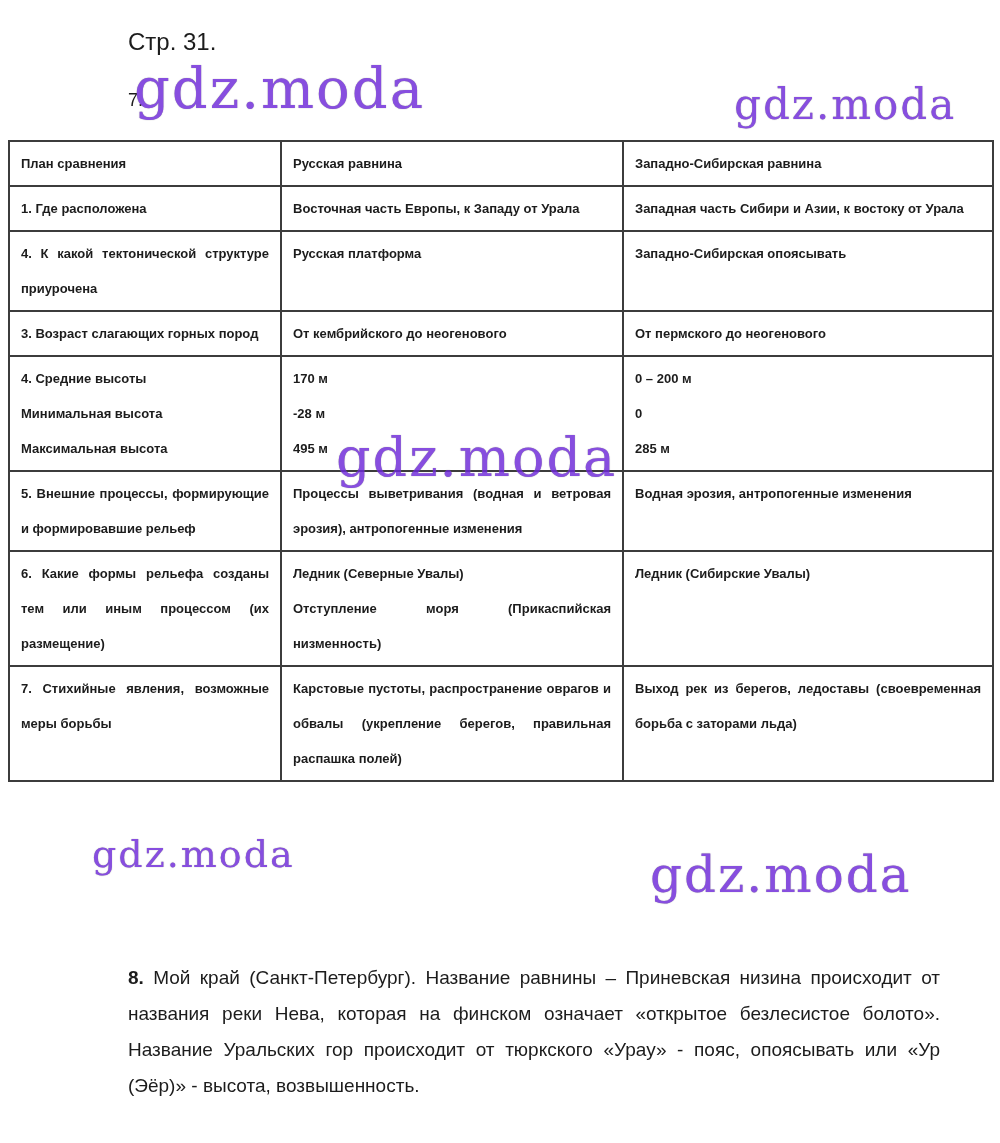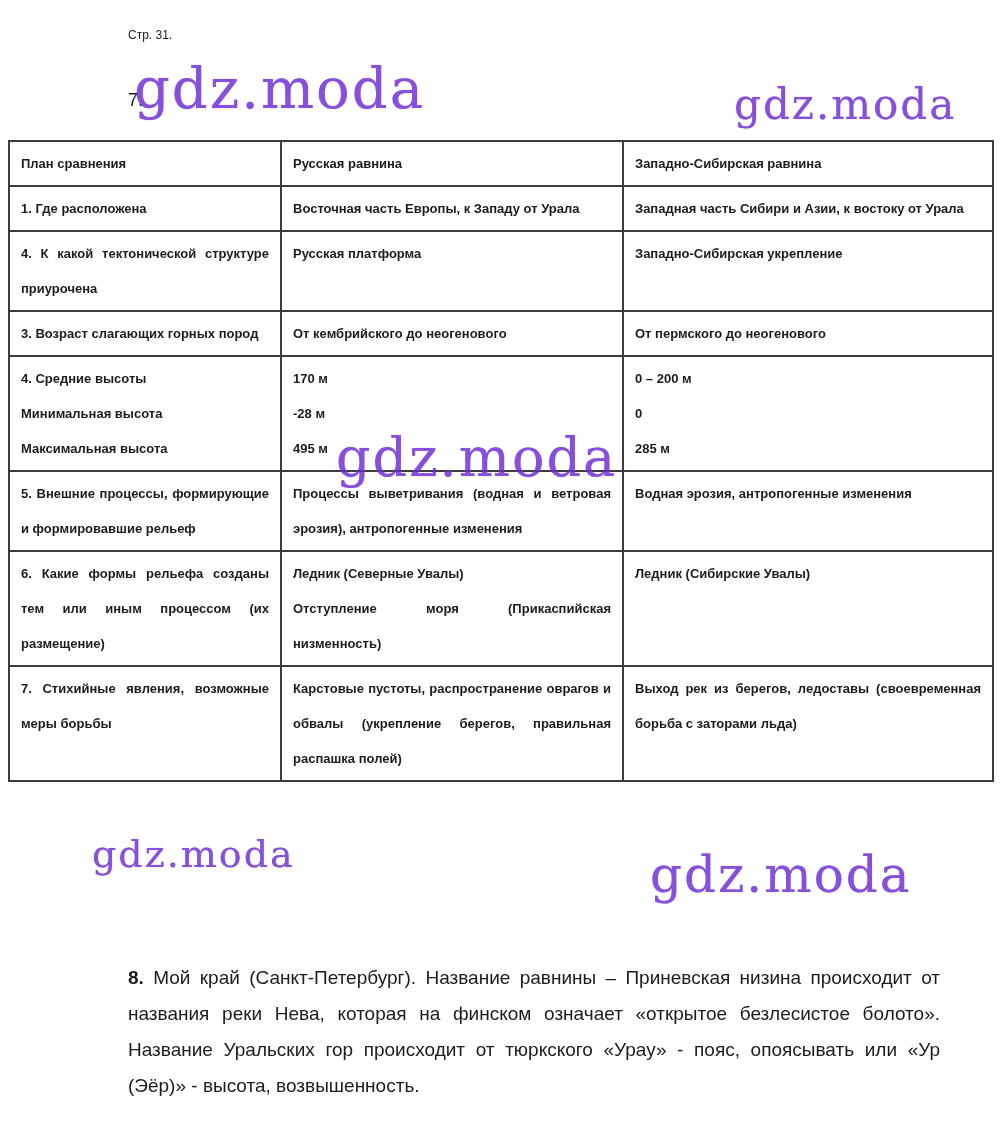--- a/index.html
+++ b/index.html
@@ -9,21 +9,21 @@
     height: 1143px;
     position: relative;
     overflow: hidden;
     font-family: "Liberation Sans", sans-serif;
     color: #1c1c1c;
   }
   .page-label {
     position: absolute;
     left: 128px;
     top: 28px;
-    font-size: 12px;
+    font-size: 24px;
   }
   .item-label {
     position: absolute;
     left: 128px;
     top: 90px;
     font-size: 18px;
   }
   .watermark {
     position: absolute;
     font-family: "DejaVu Serif", serif;
@@ -107,21 +107,21 @@
   </thead>
   <tbody>
     <tr>
       <td>1. Где расположена</td>
       <td>Восточная часть Европы, к Западу от Урала</td>
       <td>Западная часть Сибири и Азии, к востоку от Урала</td>
     </tr>
     <tr>
       <td>4. К какой тектонической структуре приурочена</td>
       <td>Русская платформа</td>
-      <td>Западно-Сибирская укрепление</td>
+      <td>Западно-Сибирская опоясывать</td>
     </tr>
     <tr>
       <td>3. Возраст слагающих горных пород</td>
       <td>От кембрийского до неогенового</td>
       <td>От пермского до неогенового</td>
     </tr>
     <tr>
       <td>4. Средние высоты
 Минимальная высота
 Максимальная высота</td>

